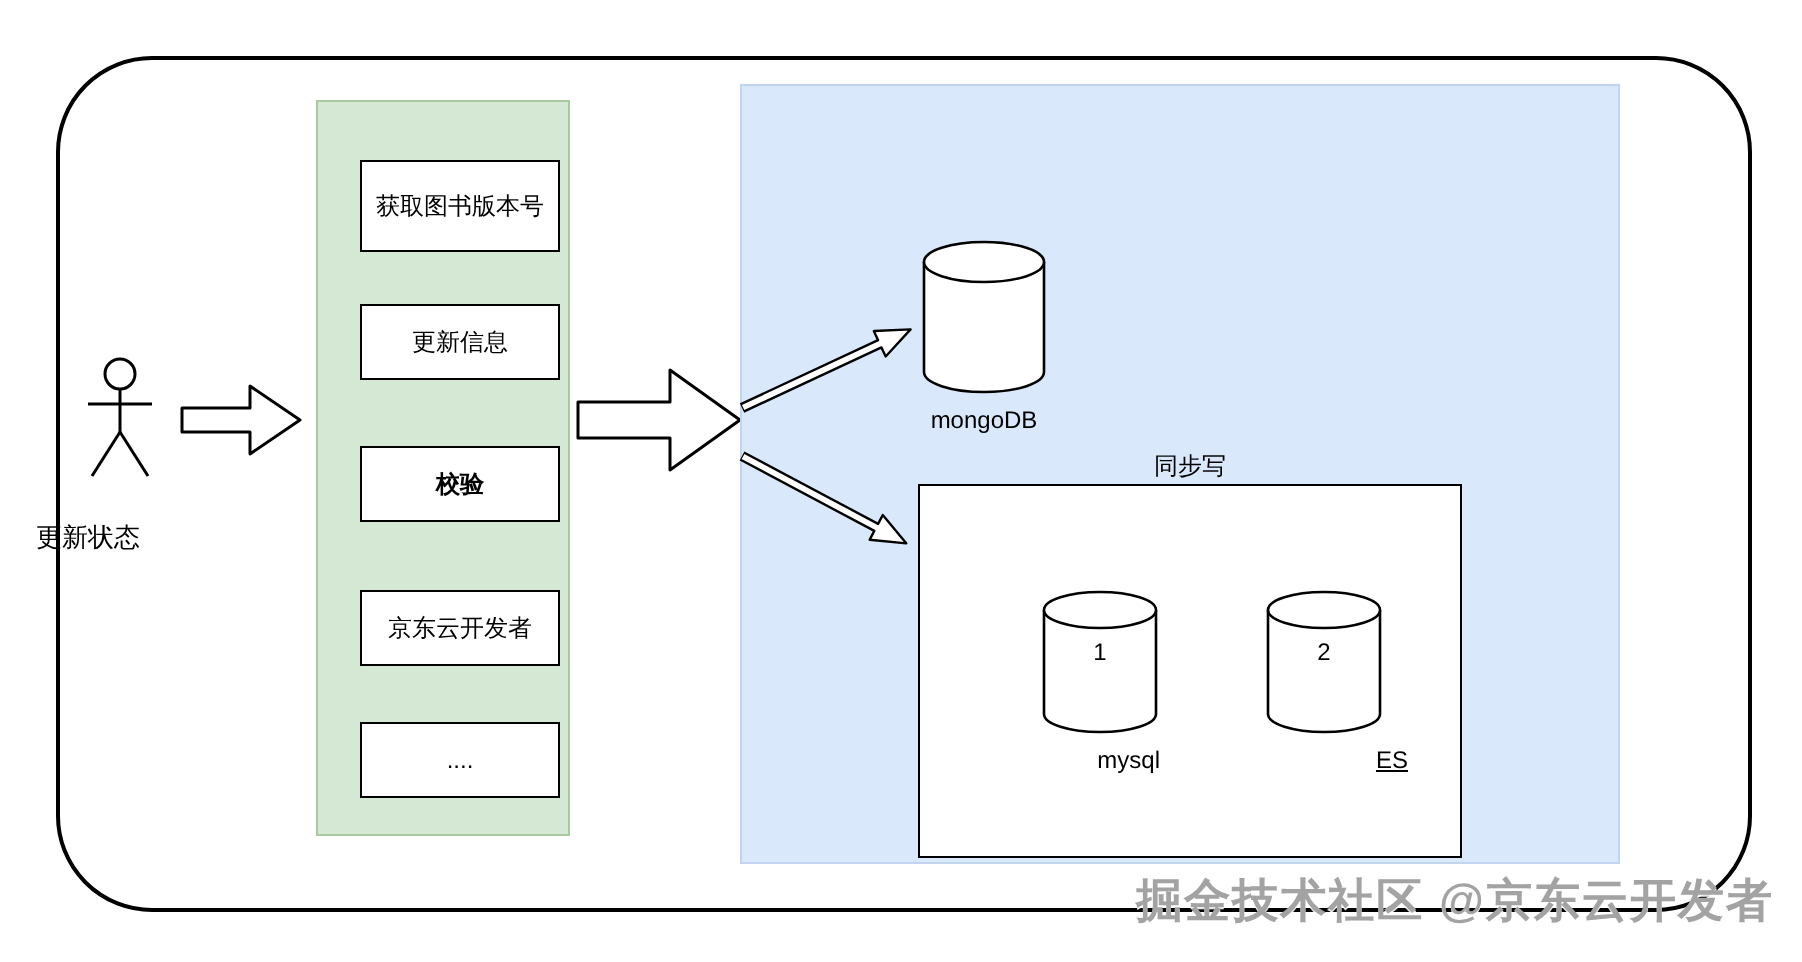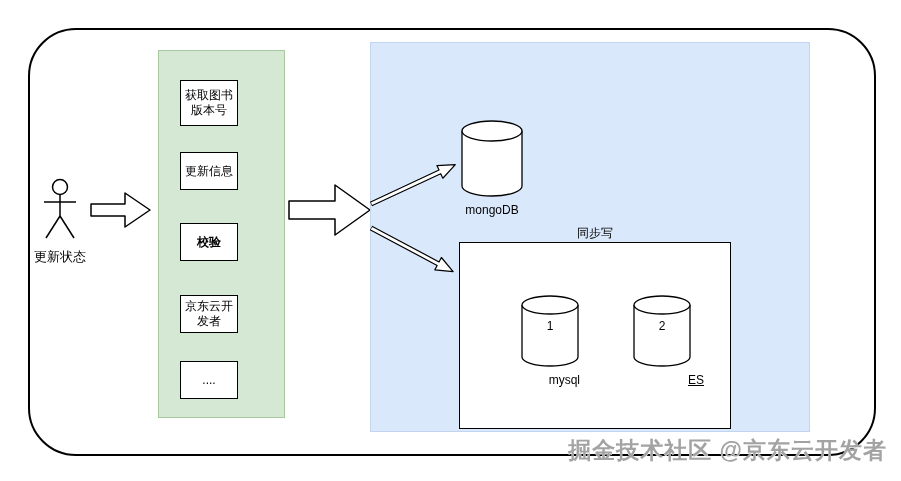--- a/index.html
+++ b/index.html
@@ -5,33 +5,33 @@
   html,body{margin:0;padding:0;background:#ffffff;font-family:"Liberation Sans","DejaVu Sans",sans-serif;}
   #stage{position:relative;width:901px;height:481px;background:#fff;overflow:hidden;}
 
   .outer-frame{
     position:absolute;left:28px;top:28px;width:844px;height:424px;
     border:2px solid #000;border-radius:48px;background:#fff;
   }
 
   
   .actor{position:absolute;left:38px;top:178px;width:44px;height:62px;}
-  .actor-label{position:absolute;left:18px;top:248px;width:84px;text-align:center;font-size:13px;color:#000;}
+  .actor-label{position:absolute;left:18px;top:260px;width:84px;font-size:13px;color:#000;}
 
   
   .arrow-small{position:absolute;left:90px;top:190px;}
   .arrow-big{position:absolute;left:288px;top:180px;}
 
   
   .green-panel{
     position:absolute;left:158px;top:50px;width:125px;height:366px;
     background:var(--panel-green,#d5e8d4);border:1px solid #a9c89f;
   }
   .step-box{
-    position:absolute;left:21px;width:58px;
+    position:absolute;left:21px;width:100px;
     background:#fff;border:1px solid #000;
     display:flex;align-items:center;justify-content:center;
     font-size:12px;text-align:center;line-height:1.25;color:#000;
     padding:2px;box-sizing:border-box;
   }
   .step-0{top:29px;height:46px;}
   .step-1{top:101px;height:38px;}
   .step-2{top:172px;height:38px;font-weight:bold;}
   .step-3{top:244px;height:38px;}
   .step-4{top:310px;height:38px;}

